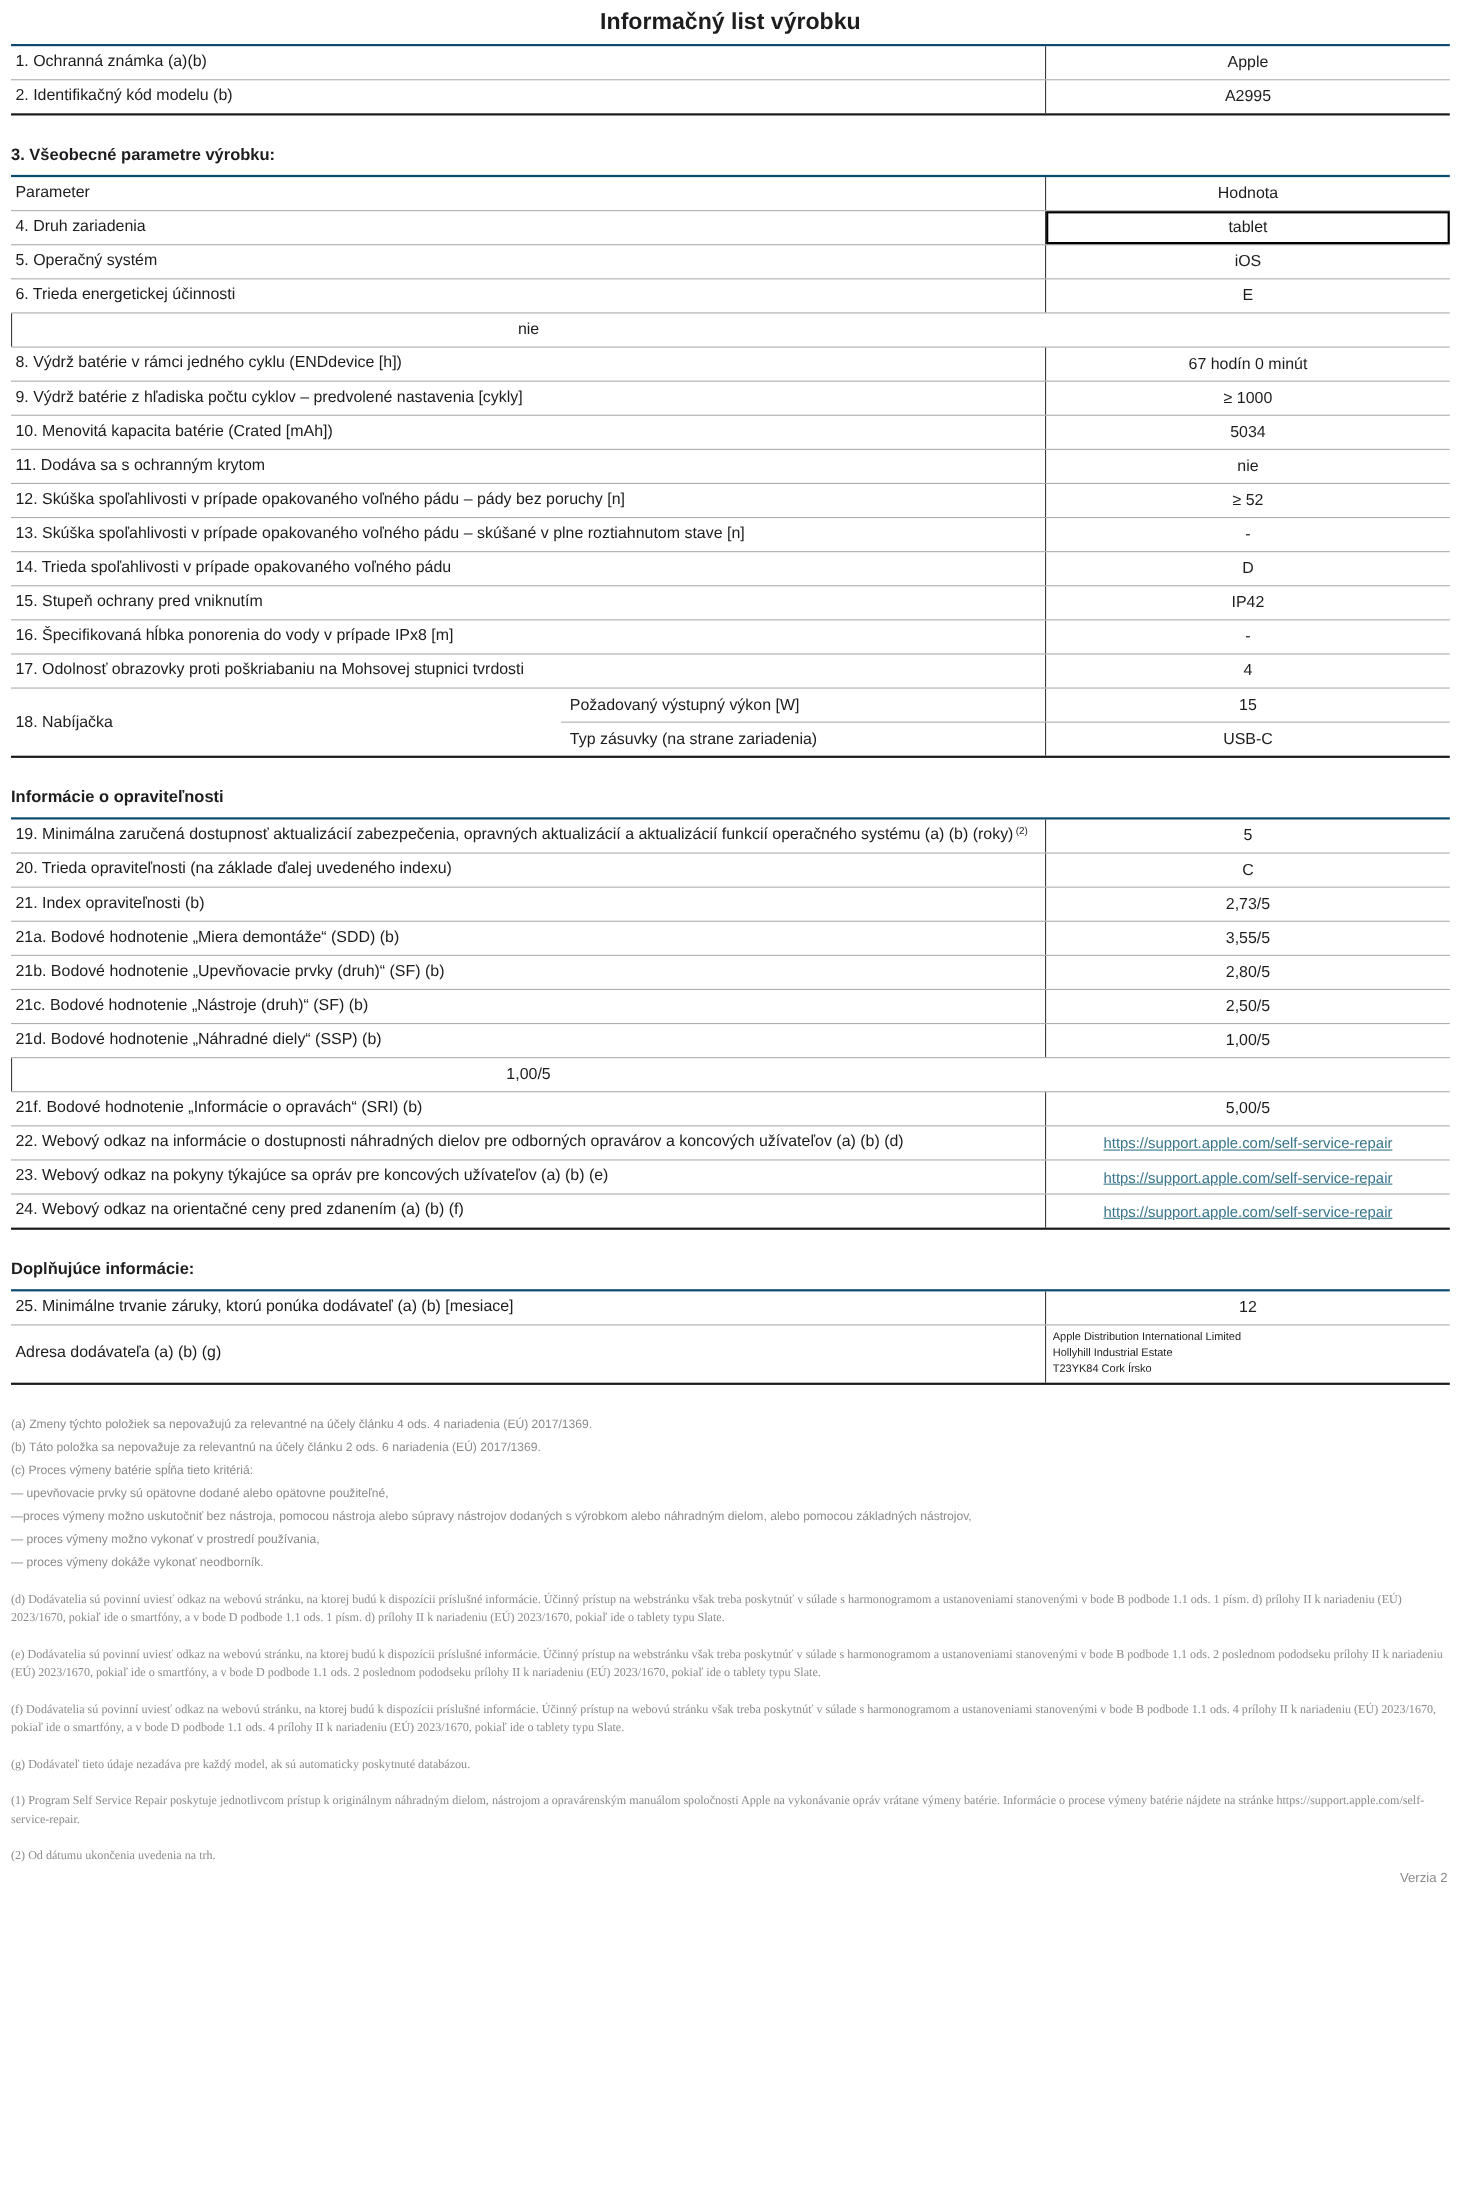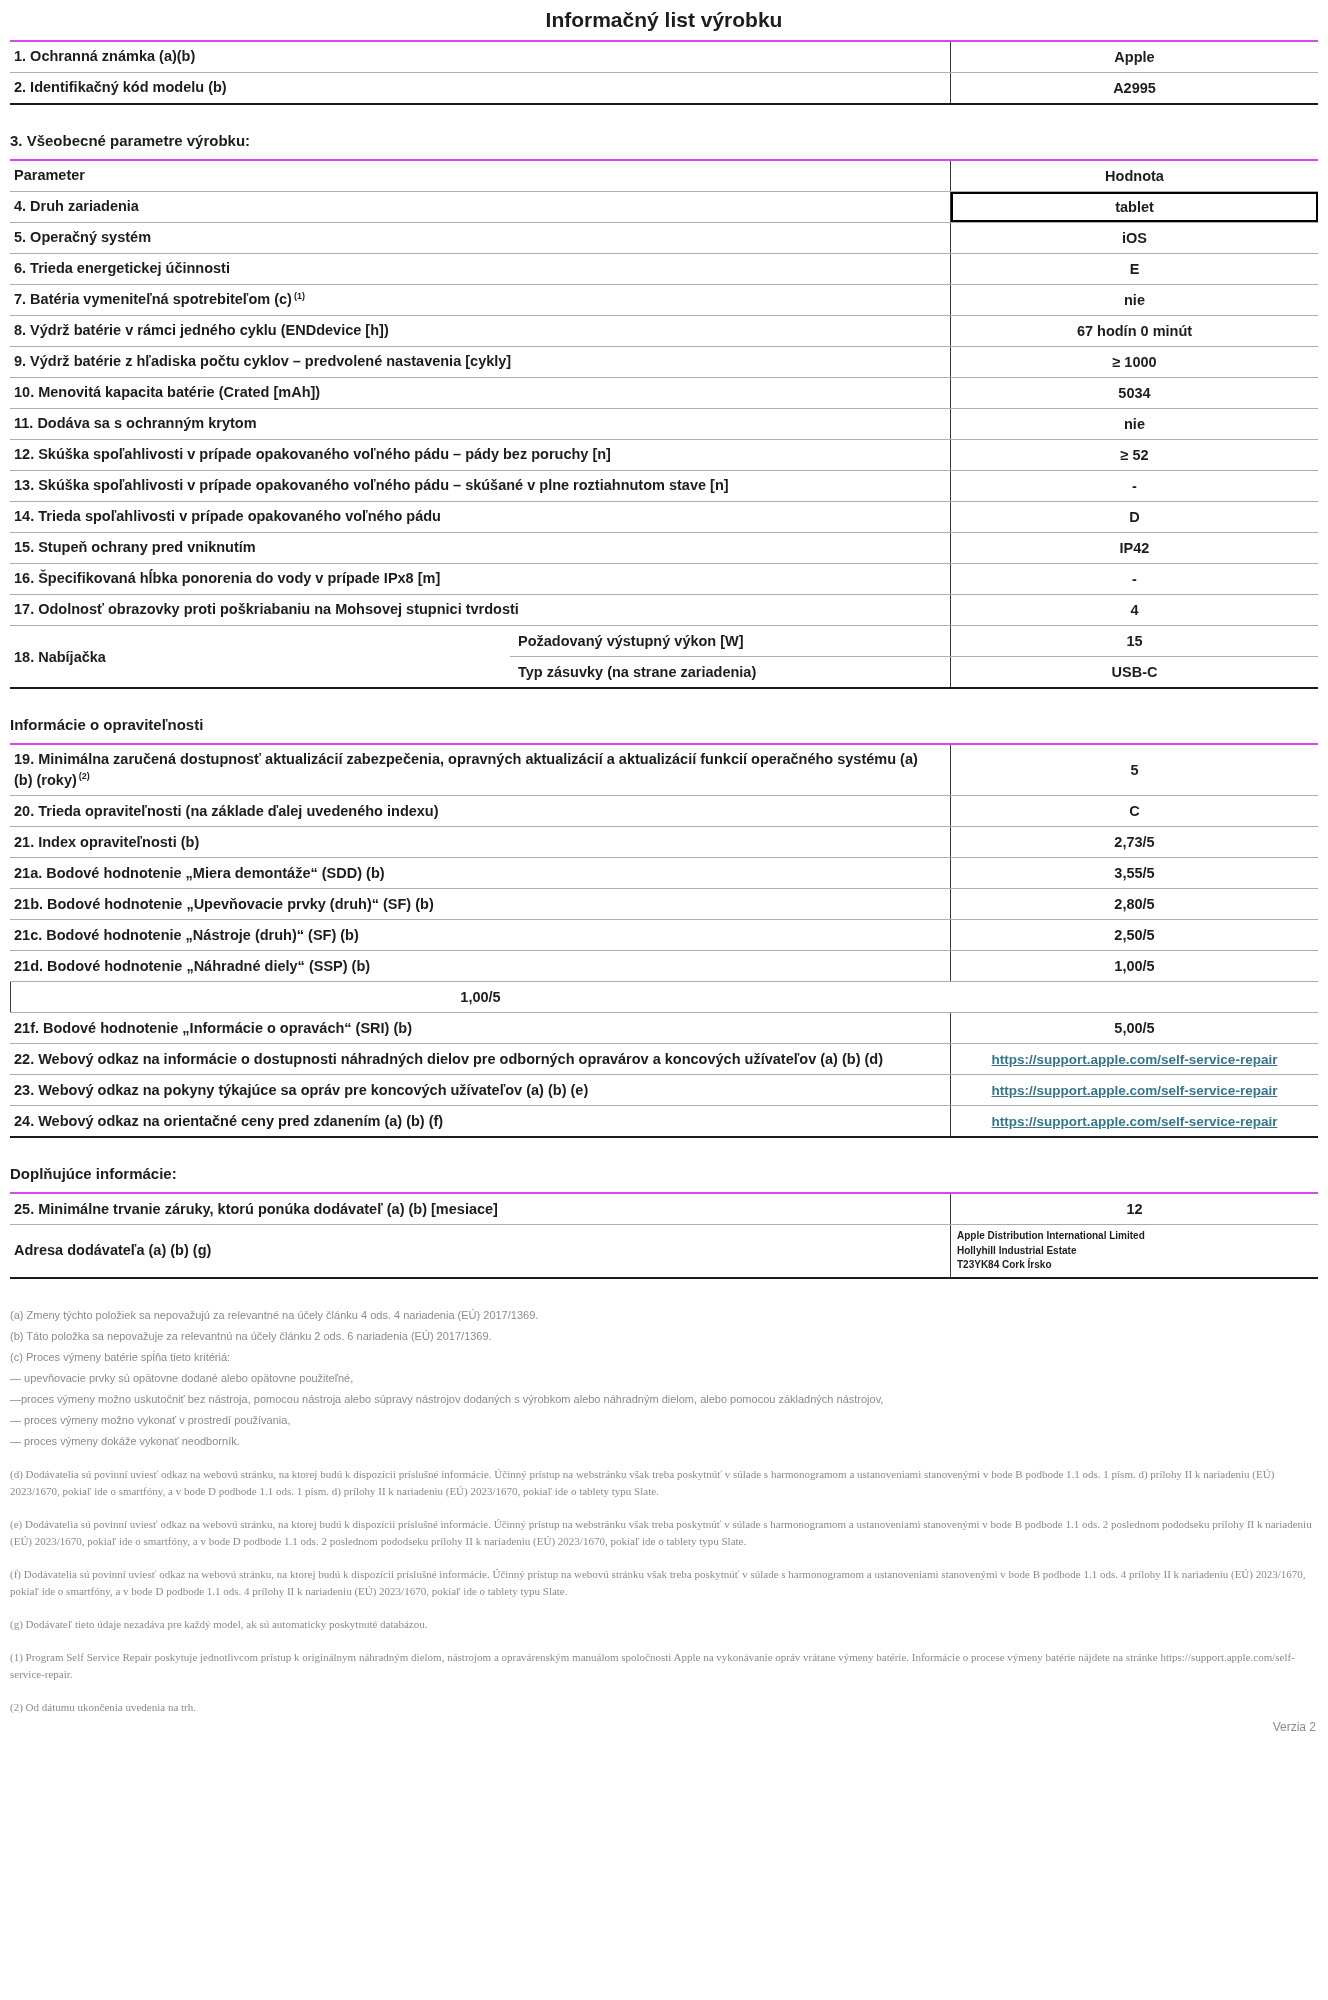--- a/index.html
+++ b/index.html
@@ -1,21 +1,21 @@
 <!DOCTYPE html>
 <html><head>
 <meta charset="utf-8">
 <style>
   html,body { margin:0; padding:0; background:#ffffff; }
   body { width:1328px; font-family:"Liberation Sans", sans-serif; color:#1d1d1f; }
   .page { padding:6px 10px 10px 10px; box-sizing:border-box; }
 
   .title { text-align:center; font-size:21px; font-weight:bold; margin:2px 0 8px 0; }
 
-  .tbl { border-top:2px solid #d946ef; border-bottom:2px solid #1a1a1a;font-weight:bold; }
+  .tbl { border-top:2px solid #0c4a6e; border-bottom:2px solid #1a1a1a; }
 
   .row { display:grid; grid-template-columns:1fr 368px; min-height:30px; border-top:1px solid #adadad; }
   .tbl > .row:first-child, .tbl > .row-charger:first-child { border-top:none; }
 
   .cell-l { display:flex; align-items:center; padding:4px 10px 4px 4px; font-size:14.5px; line-height:1.45; }
   .cell-v { border-left:1px solid #3c3c3c; display:flex; align-items:center; justify-content:center;
             text-align:center; font-size:14.5px; position:relative; padding:4px 6px; box-sizing:border-box; }
   .cell-v.left { justify-content:flex-start; text-align:left; flex-direction:column; align-items:flex-start; padding-left:6px; }
   .boxbdr { position:absolute; inset:0; border:2px solid #000; pointer-events:none; }
 
@@ -95,23 +95,20 @@
       </div>
       <div class="row">
         <div class="cell-l">
           <span>6. Trieda energetickej účinnosti</span>
         </div>
         <div class="cell-v">
           <span>E</span>
         </div>
       </div>
       <div class="row">
-        <div class="cell-l">
-          <span>7. Batéria vymeniteľná spotrebiteľom (c)<sup class="fnref">(1)</sup></span>
-        </div>
         <div class="cell-v">
           <span>nie</span>
         </div>
       </div>
       <div class="row">
         <div class="cell-l">
           <span>8. Výdrž batérie v rámci jedného cyklu (ENDdevice [h])</span>
         </div>
         <div class="cell-v">
           <span>67 hodín 0 minút</span>

